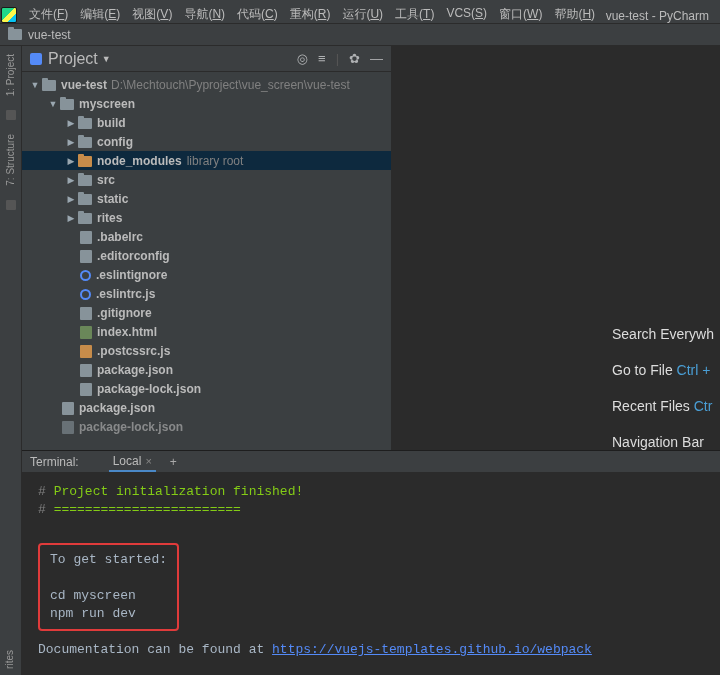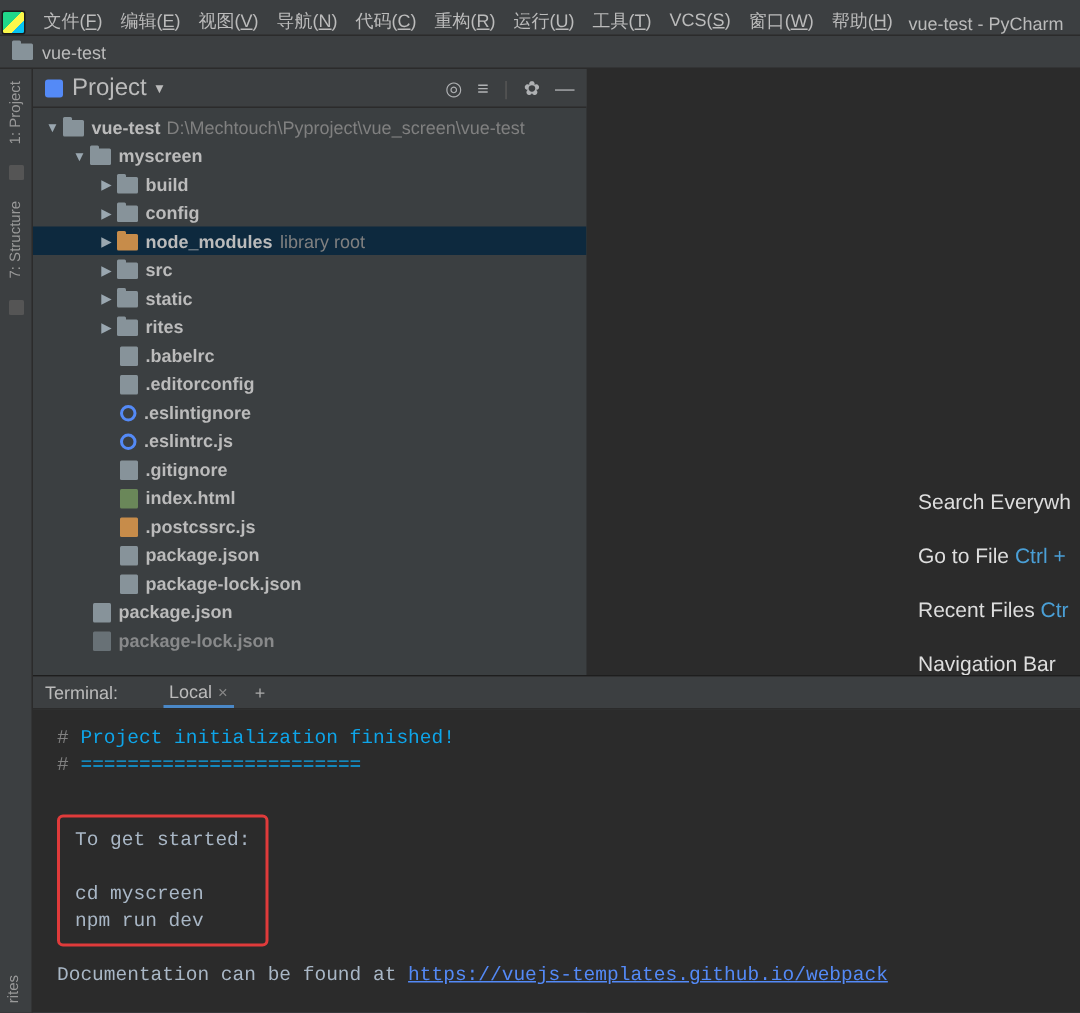--- a/index.html
+++ b/index.html
@@ -111,21 +111,21 @@
   }
   .term-label{padding-right:12px;}
   .term-tab{color:#bbbbbb;border-bottom:2px solid #4a88c7;padding:2px 4px;margin-left:18px;}
   .term-close{font-size:11px;color:#888;margin-left:4px;}
   .term-plus{margin-left:14px;color:#aaa;}
   .term-body{
     padding:10px 16px;font-family:"Consolas","Courier New",monospace;
     font-size:13px;line-height:18px;color:#A9B7C6;
   }
   .term-body .c{color:#808080;}
-  .term-body .y{color:#0ea5e9;font-family:Liberation Mono, monospace;}
+  .term-body .y{color:#84cc16;font-family:Liberation Mono, monospace;}
   .term-body a{color:#548af7;text-decoration:underline;}
   .redbox{border:2px solid #e03b3b;border-radius:4px;padding:6px 10px;margin:6px 0 10px 0;display:inline-block;}
   .bottom-gutter{
     position:absolute;left:0;bottom:0;width:22px;height:225px;
     background:#3c3f41;border-right:1px solid #2b2b2b;z-index:5;
     font-size:10px;
   }
   .bottom-gutter .vt{writing-mode:vertical-rl;transform:rotate(180deg);position:absolute;bottom:6px;left:4px;color:#999;}
   .terminal-wrap{left:0;}
   .term-body, .term-tabs{margin-left:22px;}

